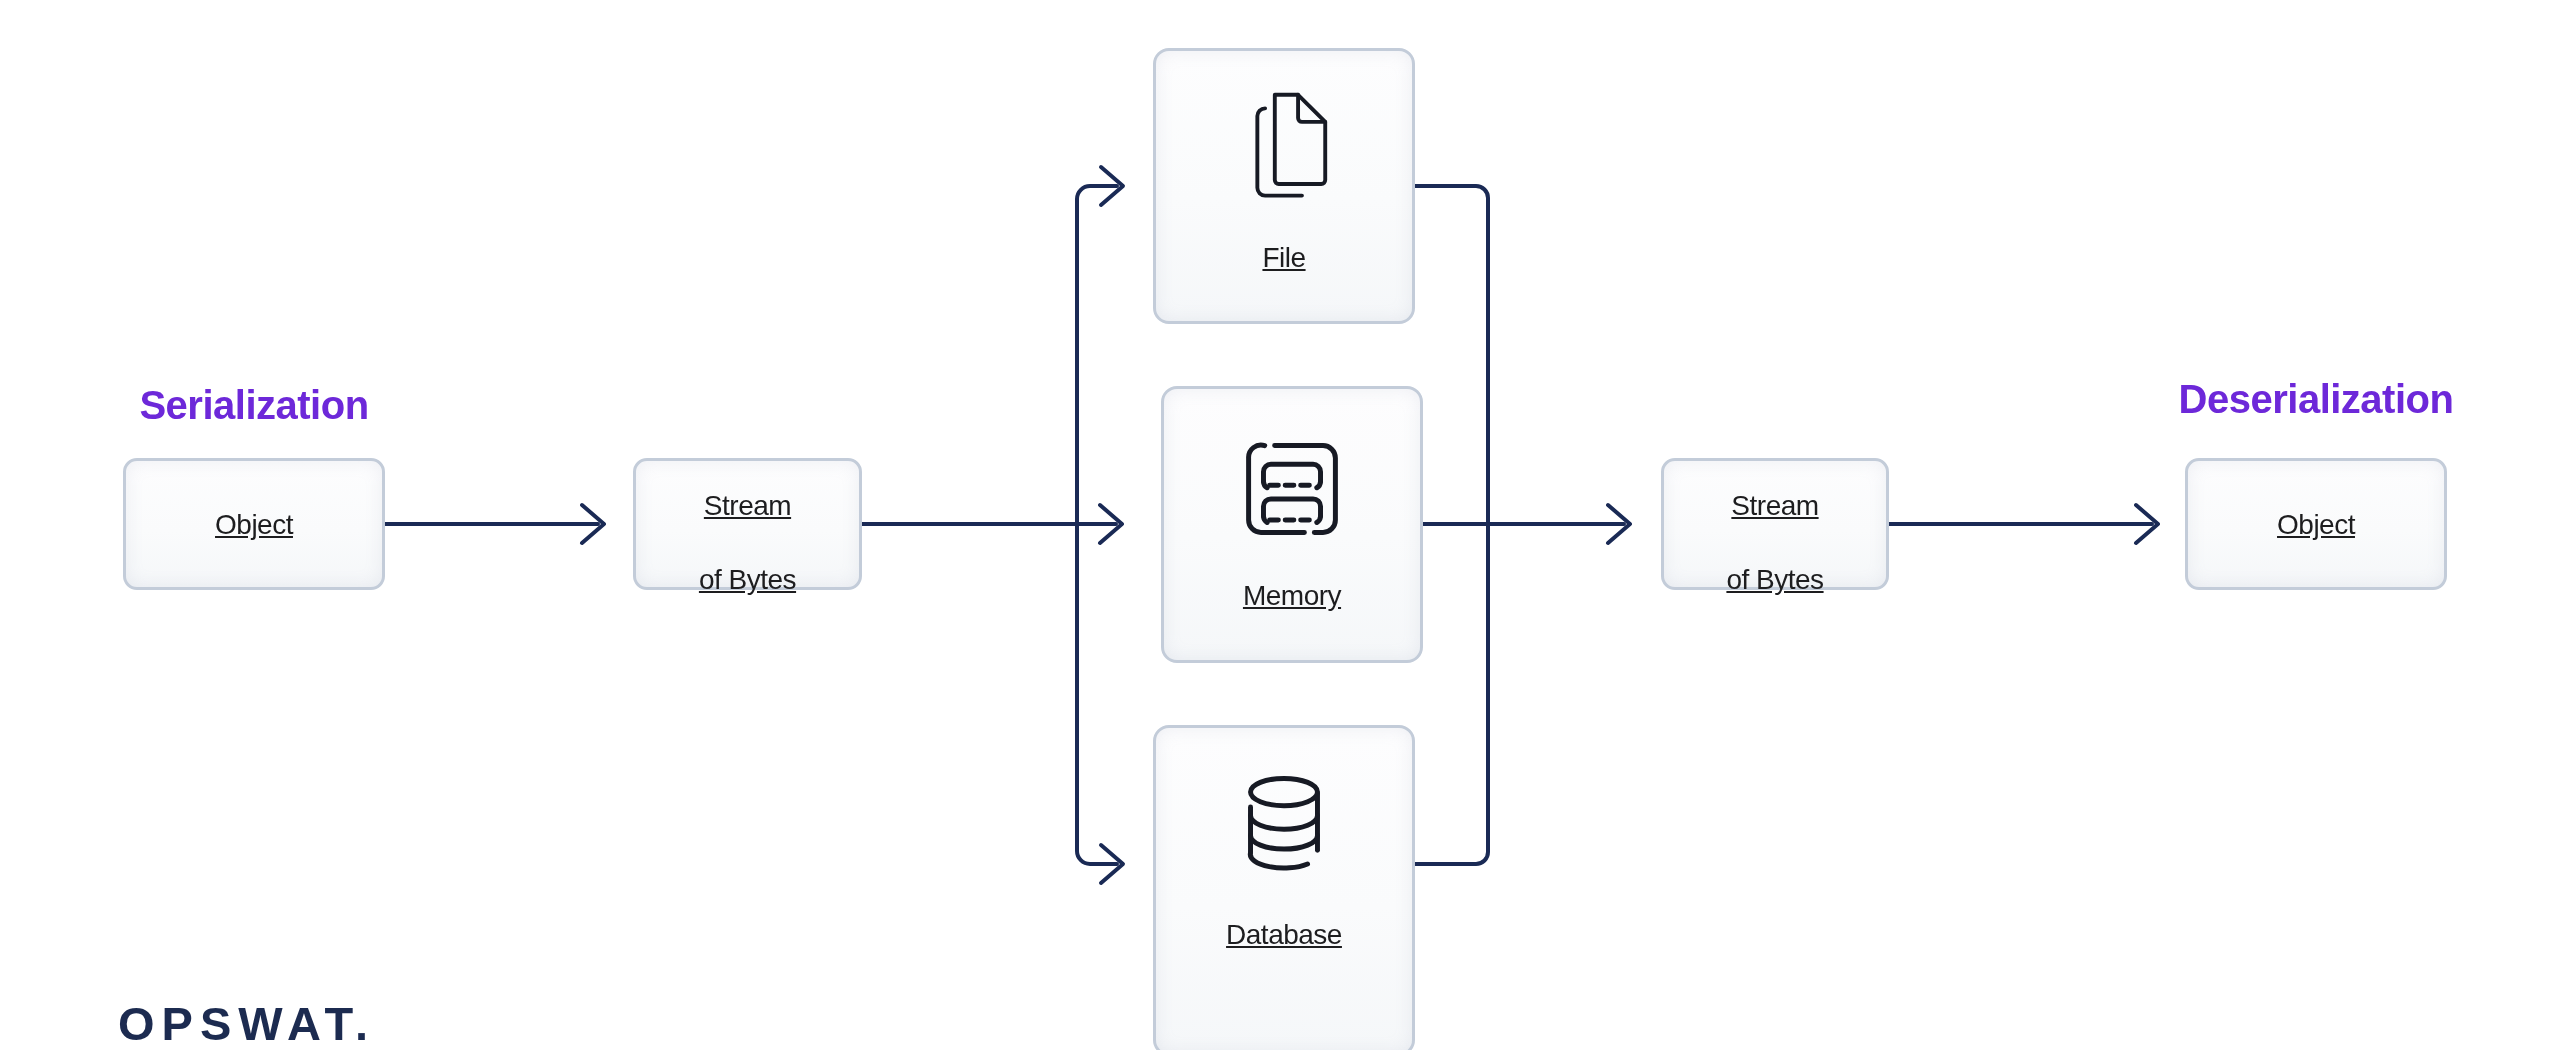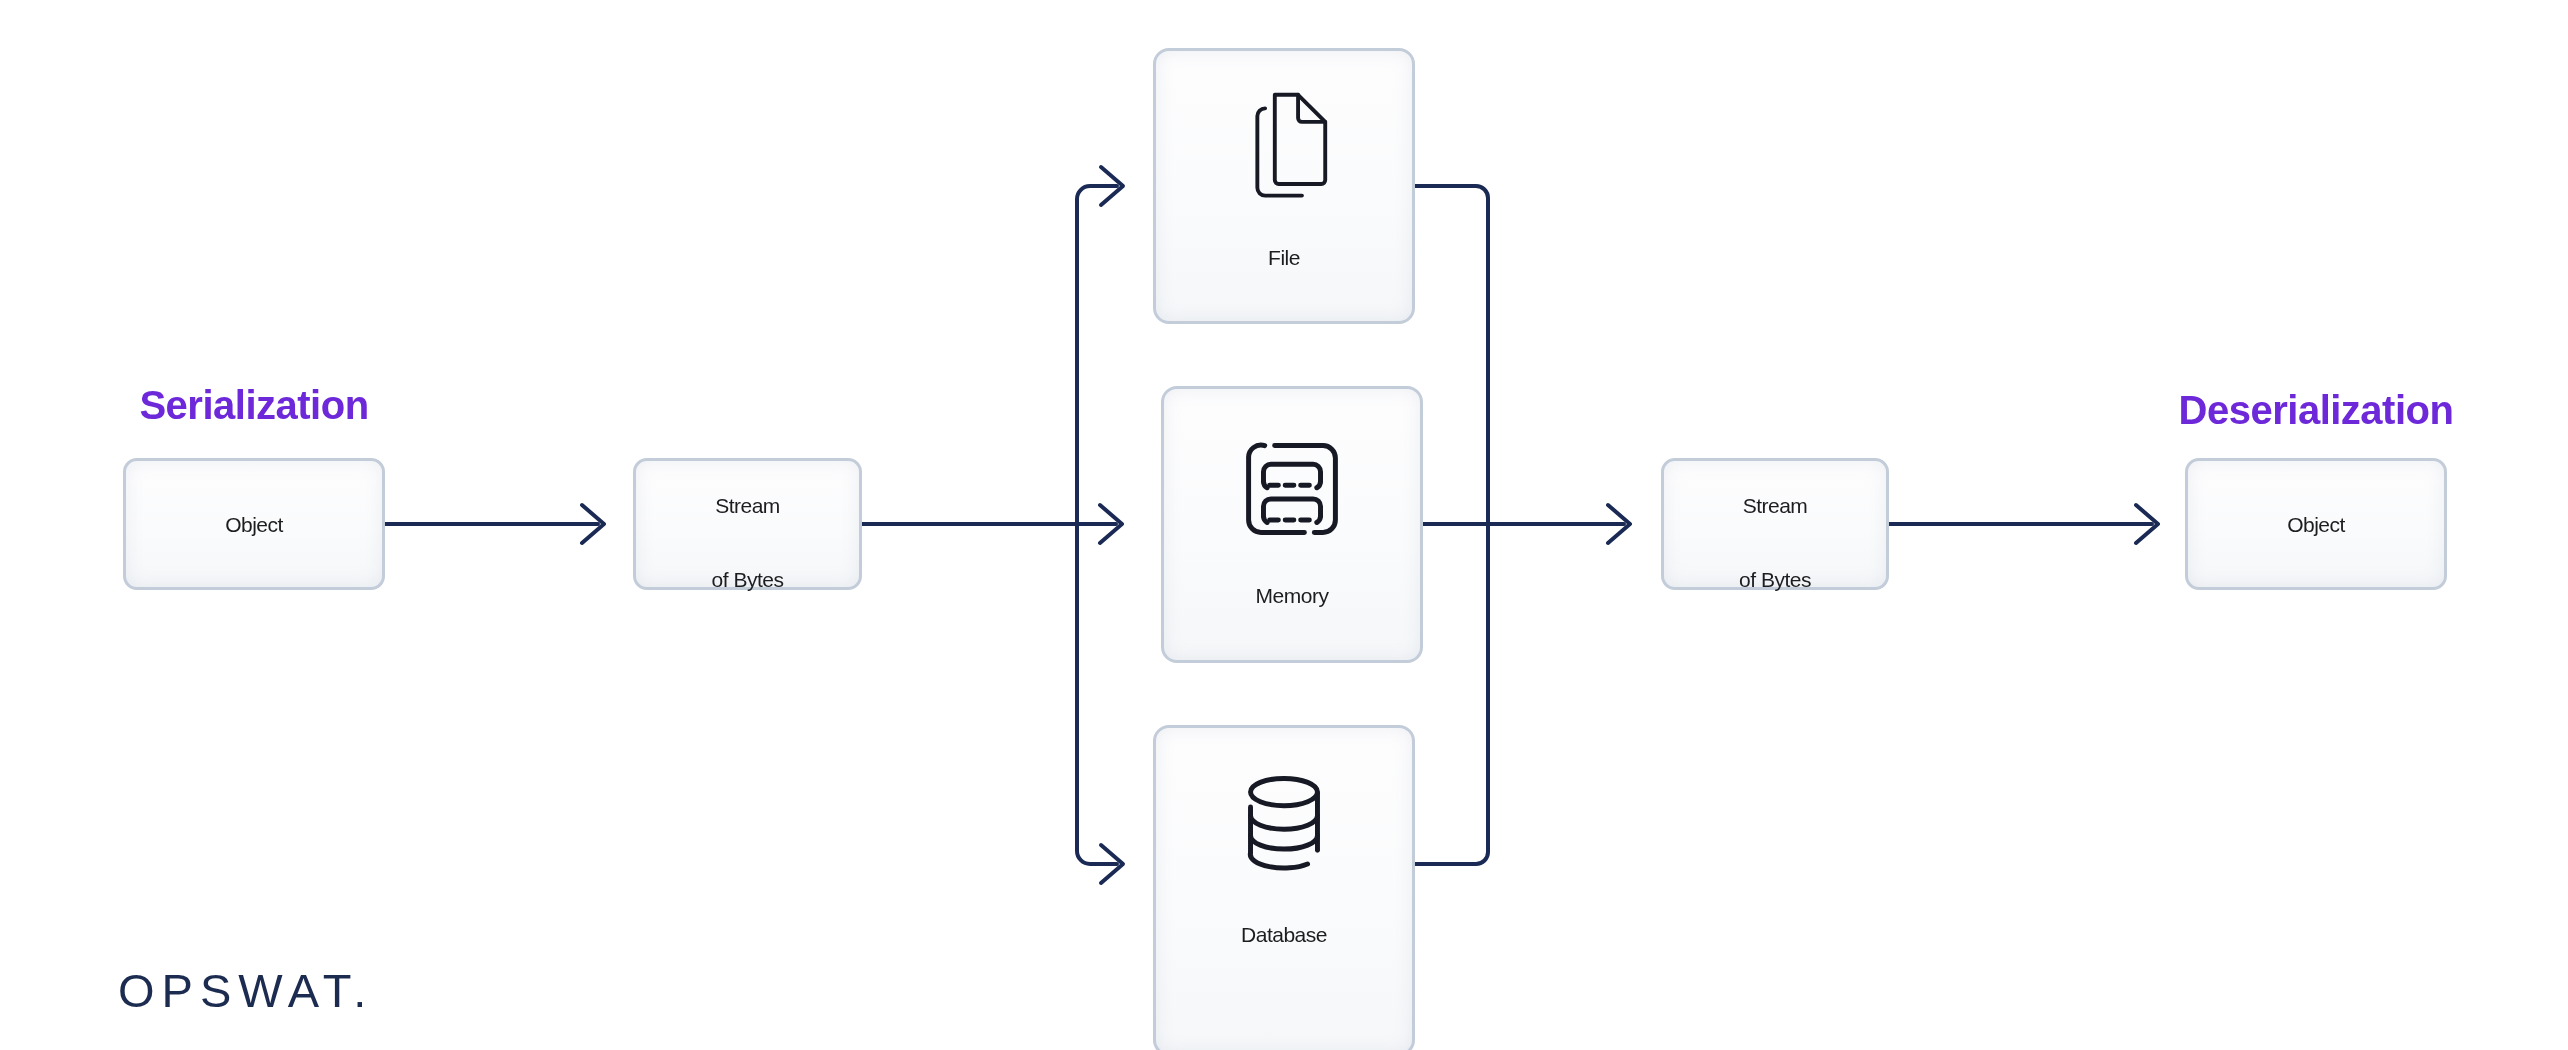--- a/index.html
+++ b/index.html
@@ -12,32 +12,32 @@
     position:absolute;
     border:3px solid #c3ccd9;
     border-radius:14px;
     background:linear-gradient(180deg,#fdfdfe 0%,#fafbfc 55%,#f5f7f9 100%);
     box-shadow:inset 0 0 18px rgba(140,152,175,0.14);
     display:flex;flex-direction:column;align-items:center;justify-content:center;
     box-sizing:border-box;
   }
   .node--big{border-radius:16px;justify-content:flex-start;}
   .node-label{
-    font-size:21px;color:#1d1d1f;letter-spacing:-0.5px;line-height:37px;
-    text-align:center;white-space:pre-line;
+    font-size:28px;color:#1d1d1f;letter-spacing:-0.5px;line-height:37px;
+    text-align:center;white-space:pre-line;text-decoration:underline;
   }
   .node--big .node-label{margin-top:24px;}
   .node--big .icon-wrap{margin-top:36px;height:128px;display:flex;align-items:center;justify-content:center;}
   .heading{
     position:absolute;font-size:40px;font-weight:700;color:#6d28d9;
     letter-spacing:-0.5px;text-align:center;
   }
   .logo{
-    position:absolute;left:118px;top:963px;
-    font-size:47px;font-weight:400;color:#1c2b50;letter-spacing:7px;
+    position:absolute;left:118px;top:996px;
+    font-size:47px;font-weight:700;color:#1c2b50;letter-spacing:7px;
   }
   svg.icon{display:block;}
   .icon path,.icon ellipse{stroke:#171a24;stroke-width:4;fill:none;stroke-linecap:round;stroke-linejoin:round;}
   .lines path{stroke:#1a2a55;stroke-width:4;fill:none;stroke-linecap:round;stroke-linejoin:round;}
 </style>
 </head>
 <body>
 
 <svg class="connector-layer lines" viewBox="0 0 2568 1050" aria-hidden="true">
 
@@ -66,21 +66,21 @@
     <path d="M1608,505 L1630,524 L1608,543"></path>
   </g>
 
   <g>
     <path d="M1889,524 H2152"></path>
     <path d="M2136,505 L2158,524 L2136,543"></path>
   </g>
 </svg>
 
 <div class="heading" style="left:88px;top:383px;width:332px;">Serialization</div>
-<div class="heading" style="left:2150px;top:388px;width:332px;">Deserialization</div>
+<div class="heading" style="left:2150px;top:377px;width:332px;">Deserialization</div>
 
 <div class="node" style="left:123px;top:458px;width:262px;height:132px;">
   <div class="node-label">Object</div>
 </div>
 
 <div class="node" style="left:633px;top:458px;width:229px;height:132px;">
   <div class="node-label">
     <span>Stream</span><br>
     <span>of Bytes</span>
   </div>

